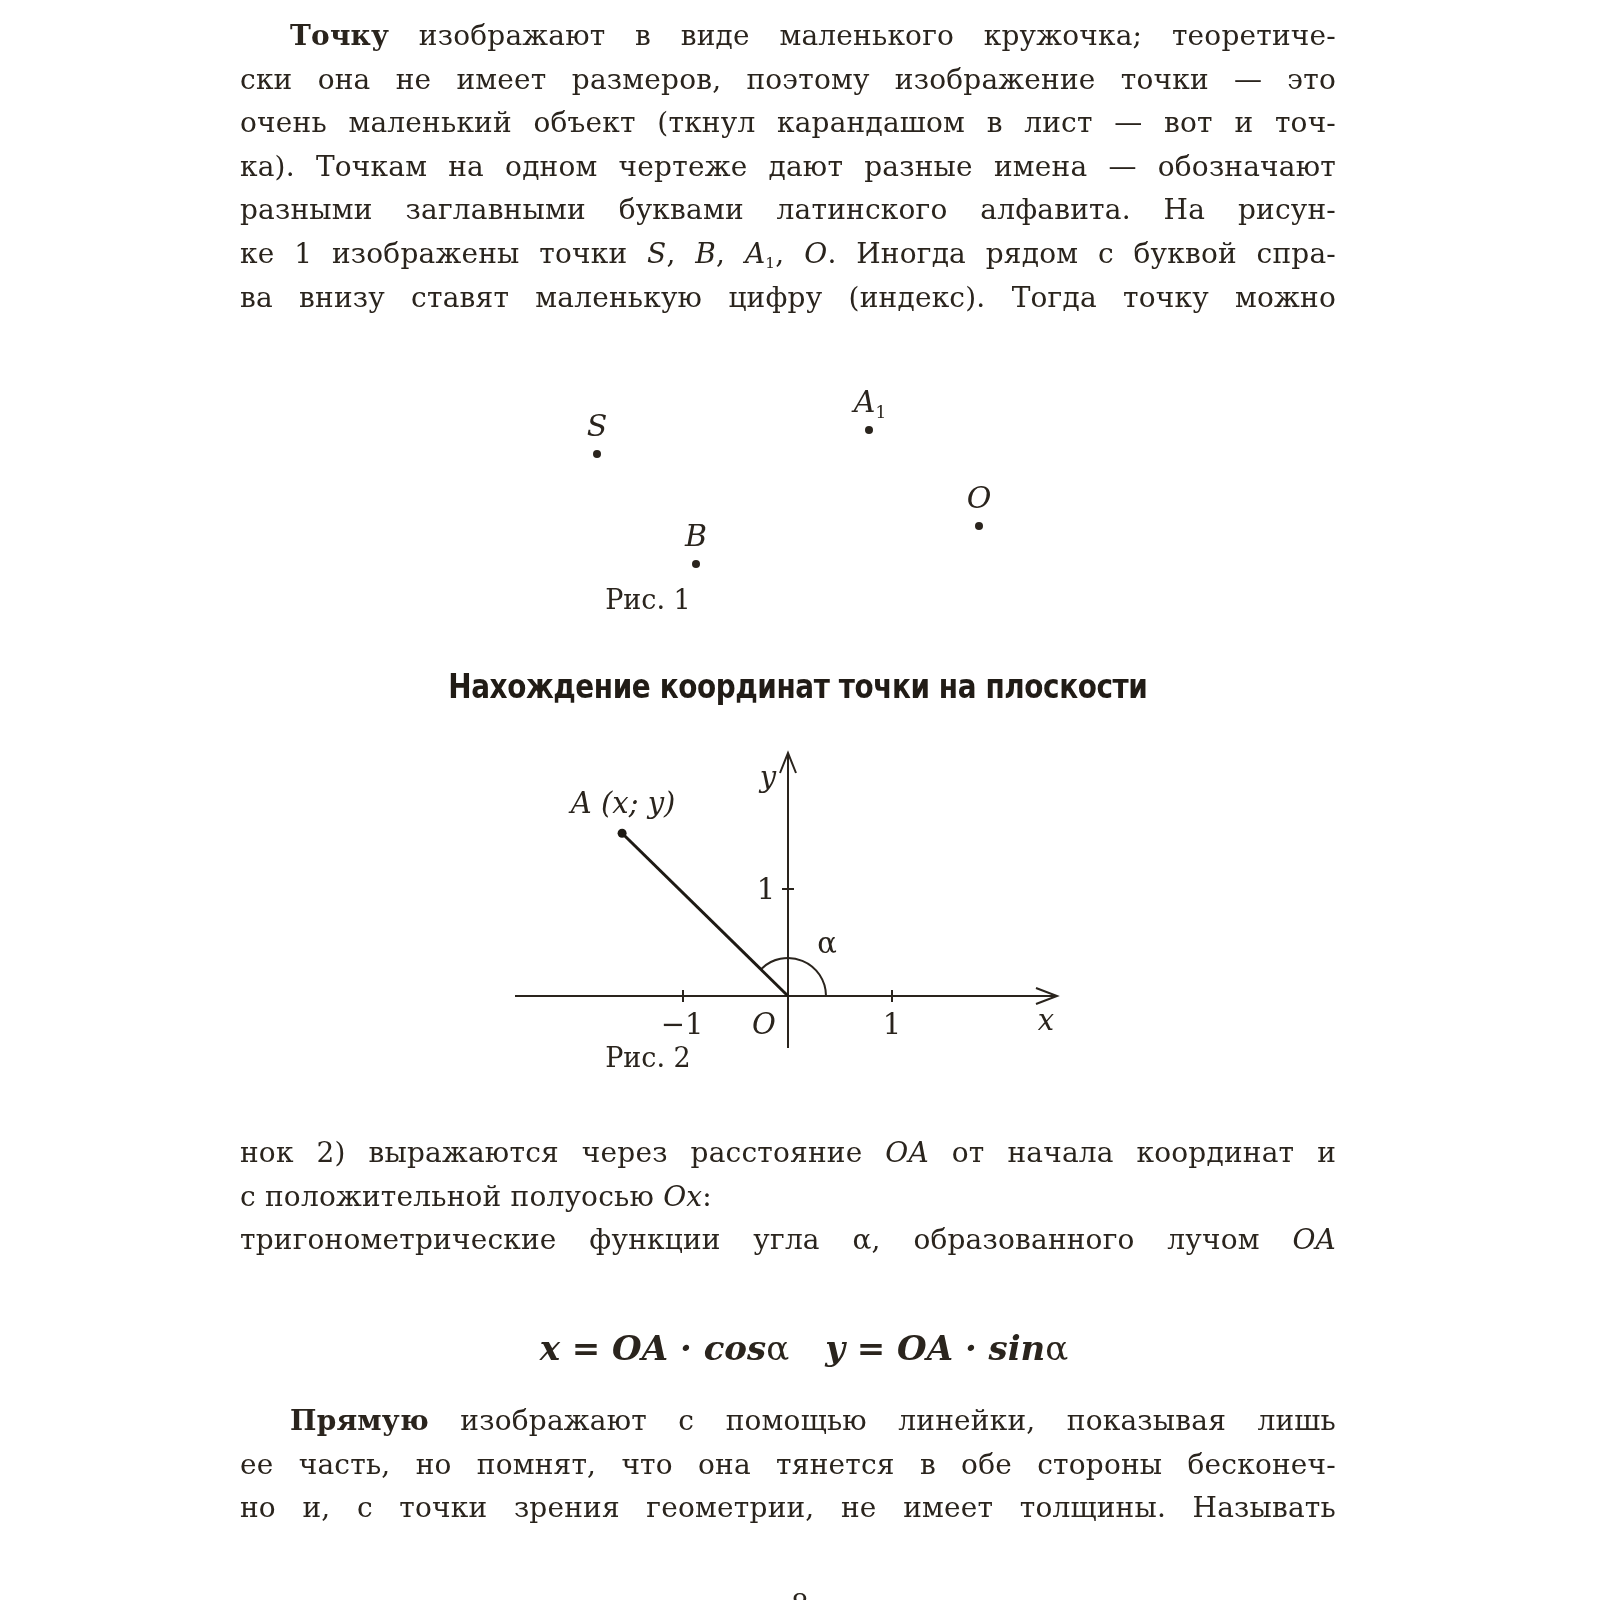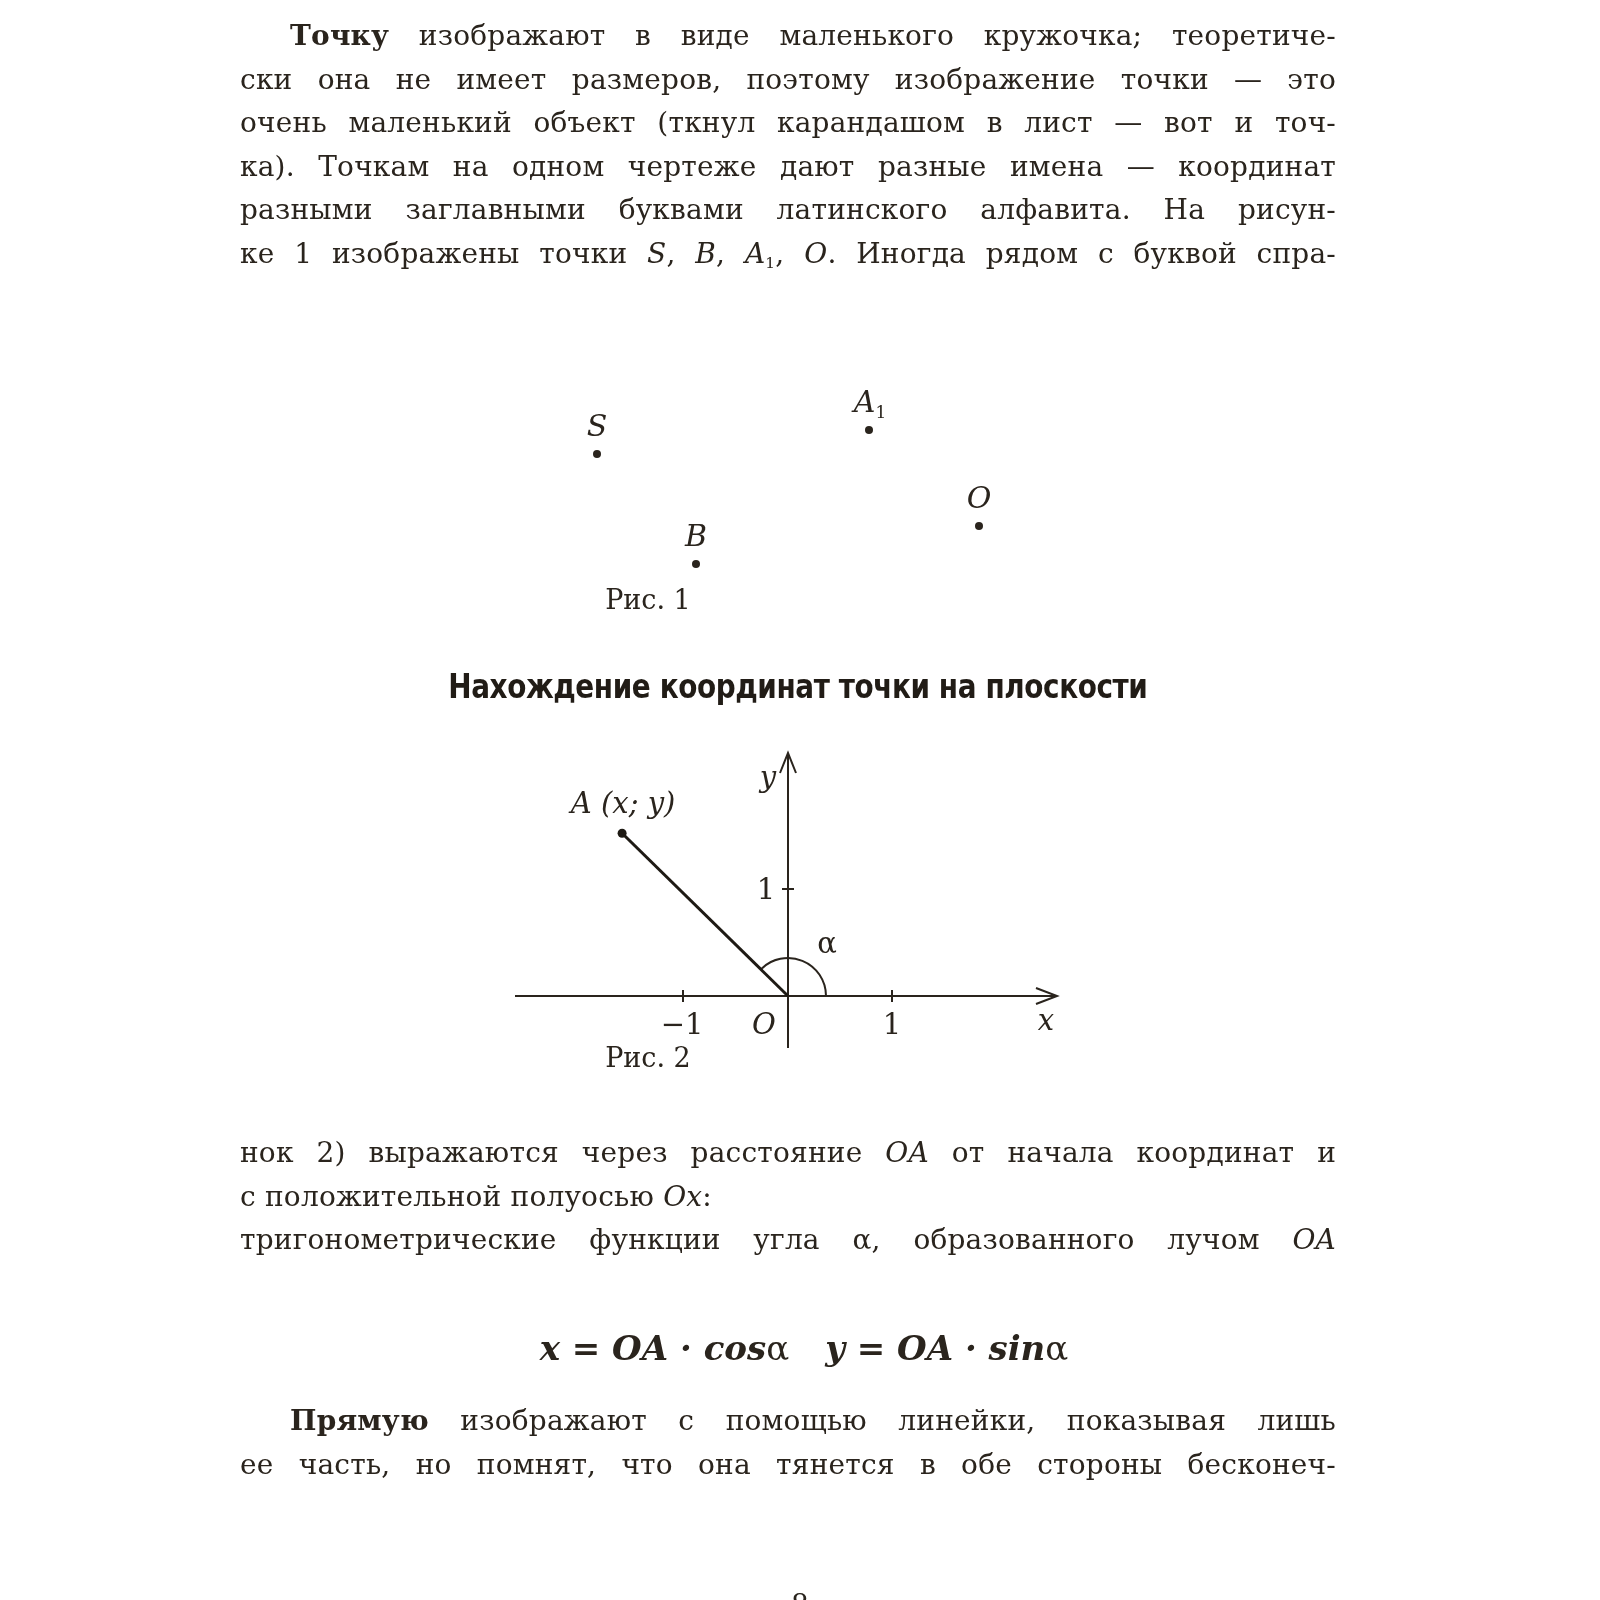--- a/index.html
+++ b/index.html
@@ -43,23 +43,24 @@
   }
   svg text { font-family: "DejaVu Serif", "Liberation Serif", serif; fill: #2a241d; }
 </style>
 </head>
 <body>
 
 <div class="para" style="top:14px;">
   <span class="line"><span class="indent"></span><b>Точку</b><span> изображают в виде маленького кружочка; теоретиче-</span></span>
   <span class="line">ски она не имеет размеров, поэтому изображение точки — это</span>
   <span class="line">очень маленький объект (ткнул карандашом в лист — вот и точ-</span>
-  <span class="line">ка). Точкам на одном чертеже дают разные имена — координат</span>
+  <span class="line">ка). Точкам на одном чертеже дают разные имена — обозначают</span>
   <span class="line">разными заглавными буквами латинского алфавита. На рисун-</span>
   <span class="line"><span>ке 1 изображены точки </span><span class="it">S</span><span>, </span><span class="it">B</span><span>, </span><span class="it">A</span><sub>1</sub><span>, </span><span class="it">O</span><span>. Иногда рядом с буквой спра-</span></span>
+  <span class="line">ва внизу ставят маленькую цифру (индекс). Тогда точку можно</span>
 </div>
 
 <svg id="fig1" viewBox="0 0 1600 1600">
   <g>
     <text x="597" y="436" font-size="30" font-style="italic" text-anchor="middle">S</text>
     <circle cx="597" cy="454" r="4" fill="#2a241d"></circle>
   </g>
   <g>
     <text x="870" y="412" font-size="30" font-style="italic" text-anchor="middle"><tspan>A</tspan><tspan font-size="17" dy="6" font-style="normal">1</tspan></text>
     <circle cx="869" cy="430" r="4" fill="#2a241d"></circle>
@@ -111,15 +112,16 @@
   <span class="line"><span>тригонометрические функции угла </span><span>α</span><span>, образованного лучом </span><span class="it">OA</span></span>
 </div>
 
 <div class="formula">
   <span class="it">x = OA · cos</span><span class="alpha">α</span><span class="gap"></span><span class="it">y = OA · sin</span><span class="alpha">α</span>
 </div>
 
 <div class="para" style="top:1399px;">
   <span class="line"><span class="indent"></span><b>Прямую</b><span> изображают с помощью линейки, показывая лишь</span></span>
   <span class="line">ее часть, но помнят, что она тянется в обе стороны бесконеч-</span>
+  <span class="line">но и, с точки зрения геометрии, не имеет толщины. Называть</span>
 </div>
 
 <div class="pagenum">8</div>
 
 </body></html>

